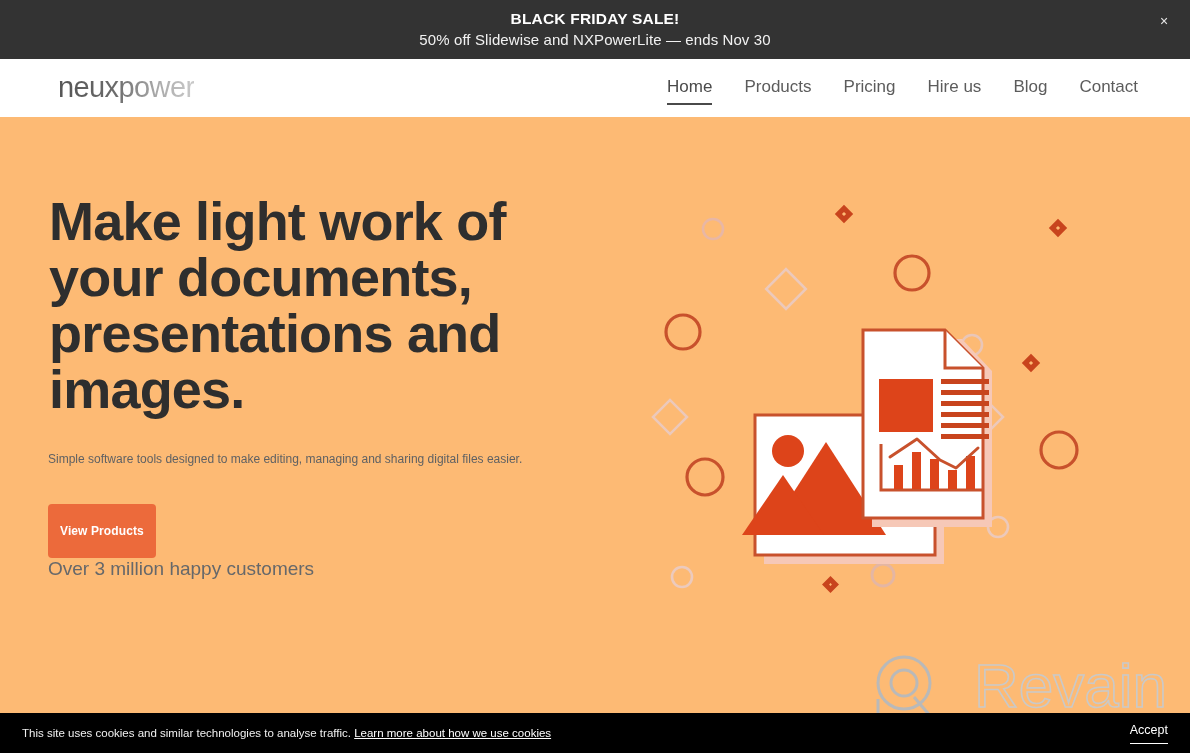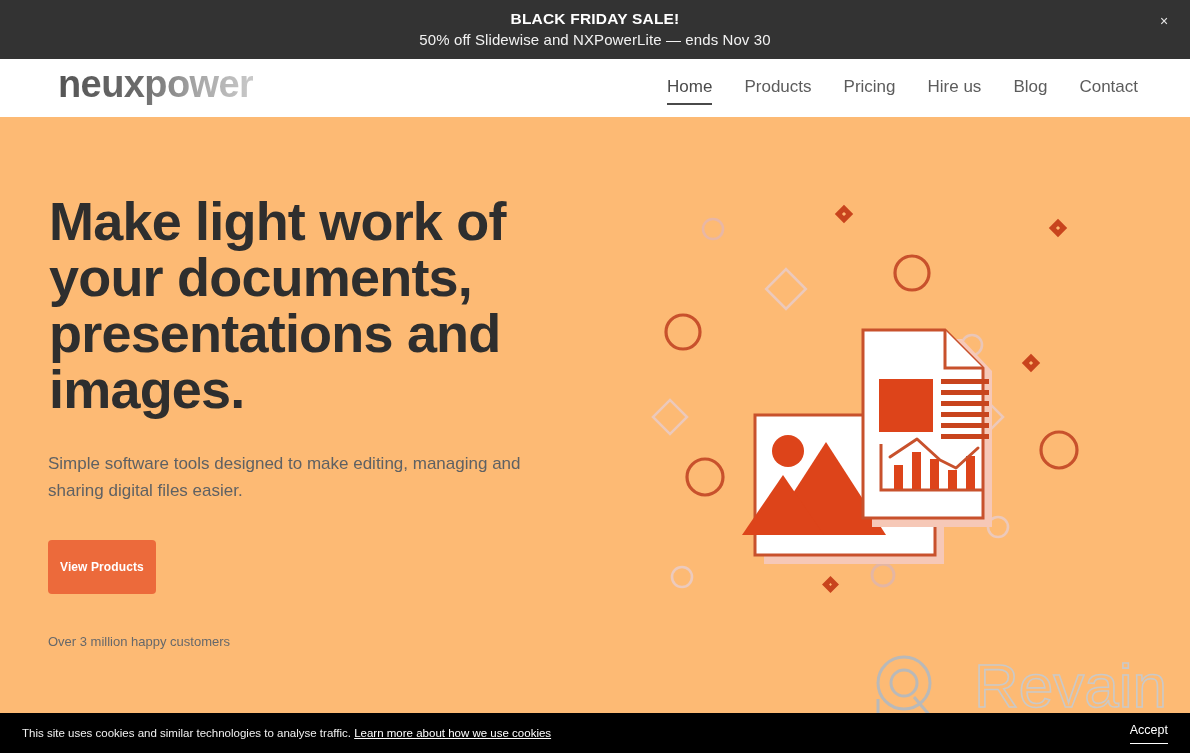--- a/index.html
+++ b/index.html
@@ -68,23 +68,23 @@
     top: 59px; left: 0;
     width: 1190px;
     height: 58px;
     background: #ffffff;
     display: flex;
     align-items: center;
   }
   .logo {
     position: absolute;
     left: 58px;
-    top: 4px;
-    font-size: 38px;
-    font-weight: 700;
+    top: 12px;
+    font-size: 29px;
+    font-weight: 400;
     letter-spacing: -0.6px;
     background: linear-gradient(90deg, #555555 0%, #6b6b6b 42%, #a8a8a8 72%, #c9c9c9 100%);
     -webkit-background-clip: text;
     background-clip: text;
     color: transparent;
     -webkit-text-fill-color: transparent;
     user-select: none;
     white-space: nowrap;
   }
   .main-nav {
@@ -131,42 +131,41 @@
   .hero-heading {
     font-size: 54px;
     line-height: 1.04;
     font-weight: bold;
     color: #2e2e2e;
     letter-spacing: -0.8px;
     margin: 1px;
   }
   .hero-sub {
     margin-top: 32px;
-    font-size: 17px;
+    font-size: 12px;
     line-height: 1.62;
     color: #5f6163;
     width: 490px;
   }
   .cta-button {
     display: inline-block;
     margin-top: 35px;
     background: #ec6a3b;
     color: #ffffff;
     font-size: 12px;
     font-weight: bold;
     border: none;
     border-radius: 4px;
     padding: 20px 12px;
     cursor: pointer;
     font-family: "Liberation Sans", sans-serif;
     letter-spacing: 0.1px;
   }
   .hero-note {
-    margin-top: 40px;
-    font-size: 13px;
+    font-size: 19px;
     color: #66686a;
   }
 
   
   .hero-art {
     position: absolute;
     left: 640px;
     top: 70px;
     width: 500px;
     height: 440px;

